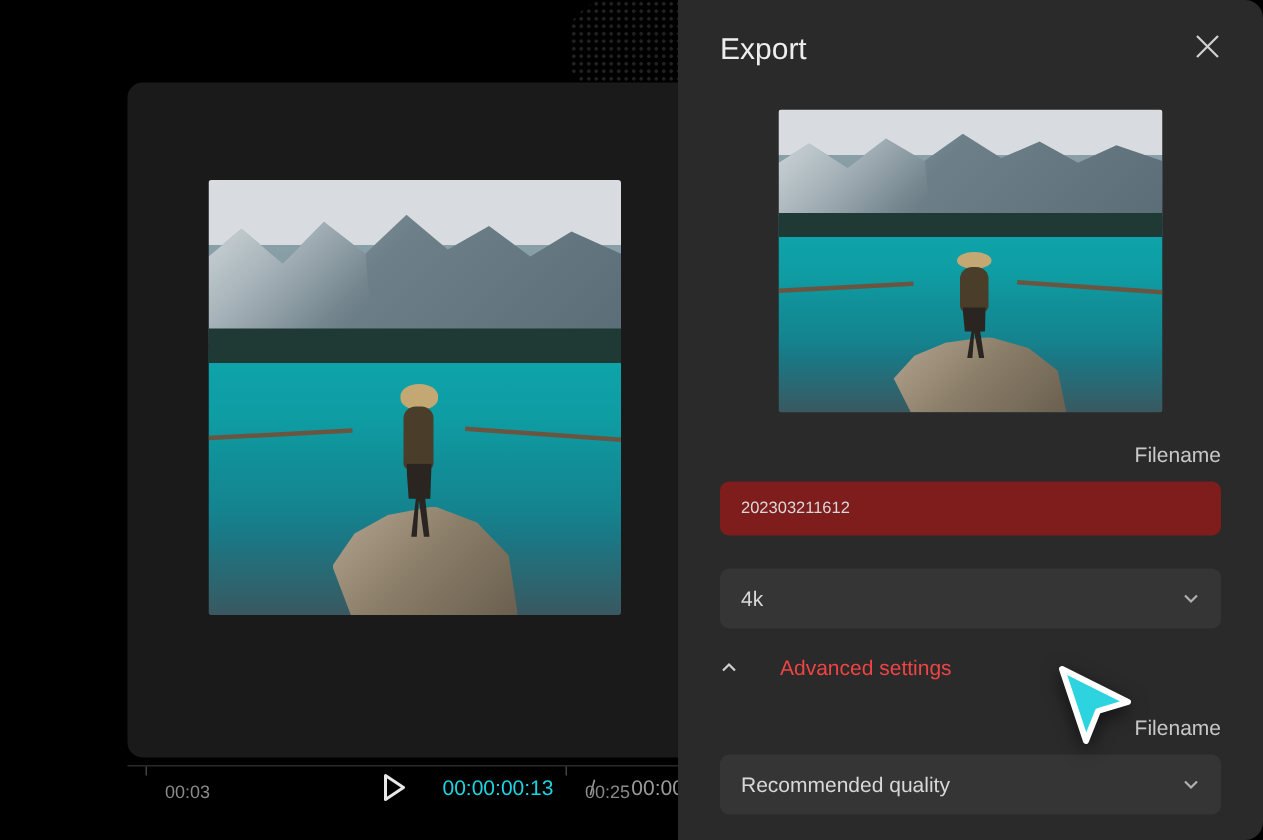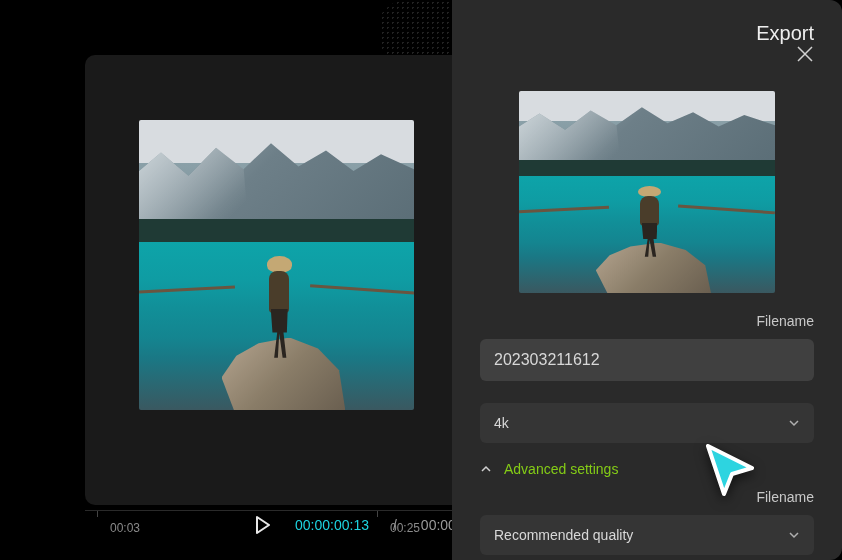--- a/index.html
+++ b/index.html
@@ -194,36 +194,35 @@
   bottom: 0;
   width: 390px;
   background: #2a2a2a;
   padding: 22px 28px;
   z-index: 10;
 }
 
 .panel-header {
   display: flex;
   justify-content: space-between;
-  align-items: flex-end;
+  align-items: flex-start;
   margin-bottom: 28px;
-  flex-direction: column;
 }
 .panel-title { color: #eee; font-size: 20px; font-weight: 500; }
 .close-btn { cursor: pointer; width: 18px; height: 18px; display: flex; align-items: center; justify-content: center; }
 
 .label { color: #c8c8c8; font-size: 14px; margin-bottom: 10px; text-align: right; }
 .input {
   width: 100%;
-  background: #404040;
+  background: #7f1d1d;
   border: none;
   border-radius: 6px;
   padding: 12px 14px;
   color: #d8d8d8;
-  font-size: 16px;
+  font-size: 11px;
   margin-bottom: 22px;
 }
 .select {
   width: 100%;
   background: #353535;
   border: none;
   border-radius: 6px;
   padding: 12px 14px;
   color: #d8d8d8;
   font-size: 14px;
@@ -231,24 +230,24 @@
   display: flex;
   justify-content: space-between;
   align-items: center;
   cursor: pointer;
   position: relative;
 }
 
 .advanced {
   display: flex;
   align-items: center;
-  gap: 12px;
-  color: #84cc16;
+  gap: 28px;
+  color: #ef4444;
   font-size: 14px;
-  margin-bottom: 12px;
+  margin-bottom: 24px;
   cursor: pointer;
 }
 
 
 .noise {
   position: absolute;
   left: 380px;
   top: -5px;
   width: 110px;
   height: 80px;

